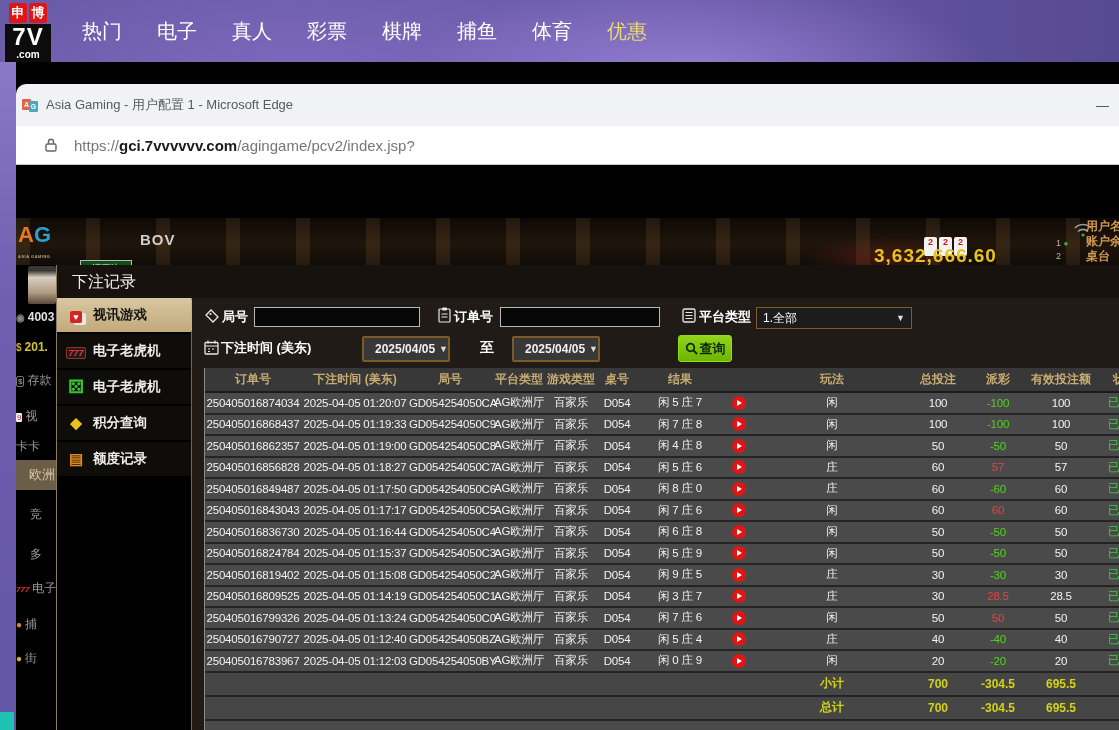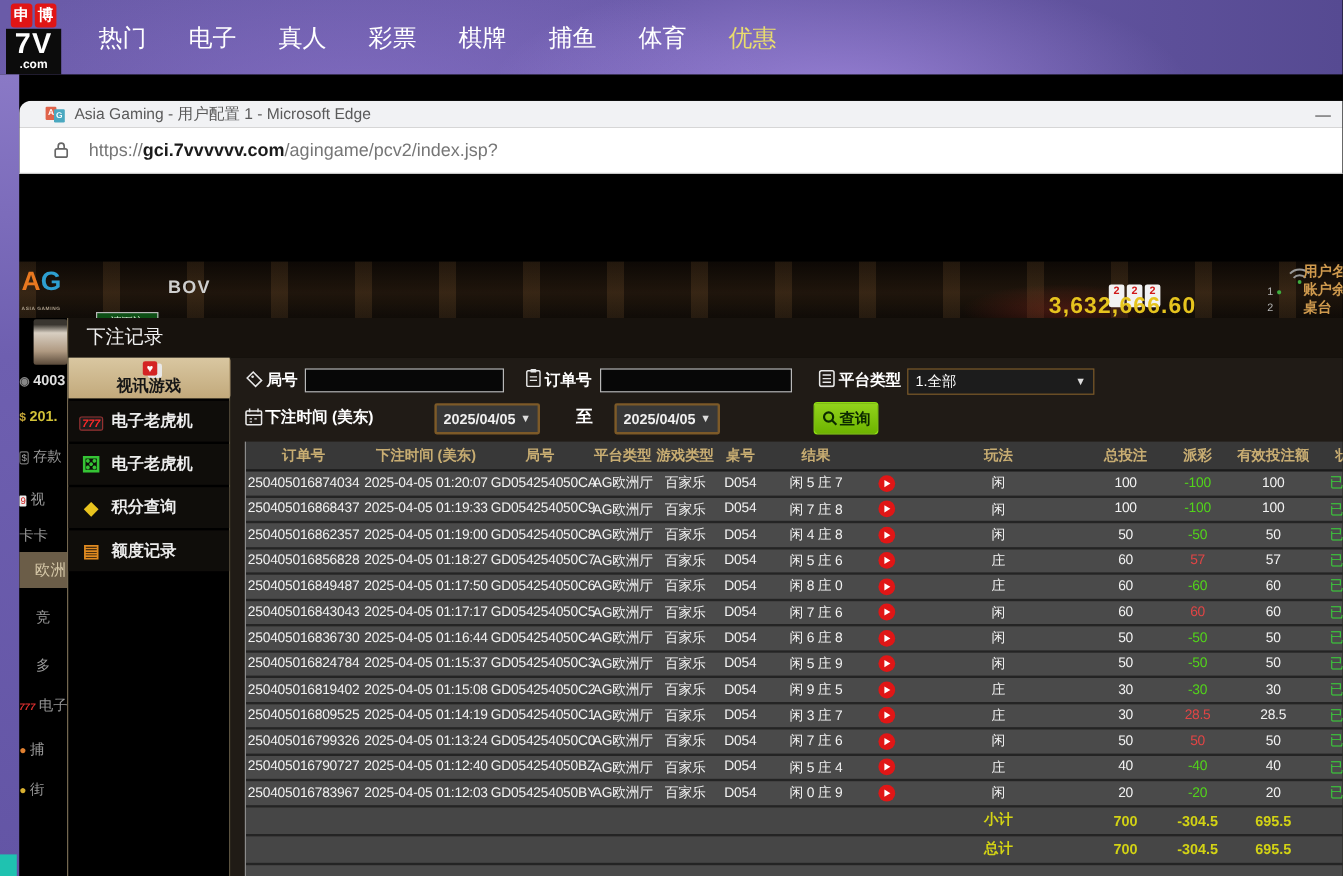--- a/index.html
+++ b/index.html
@@ -24,21 +24,21 @@
   #nav-items span.hl{color:#e8dc6e;}
 
   
   #left-strip{position:absolute;left:0;top:62px;width:16px;height:668px;z-index:6;
     background:linear-gradient(180deg,#8a79c6 0%,#6e5fb0 35%,#6355a5 100%);}
   #teal-chip{position:absolute;left:0;top:712px;width:14px;height:18px;background:#1fc2b0;z-index:7;}
 
   
   #edge-window{position:absolute;left:16px;top:84px;width:1103px;height:646px;z-index:1;
     border-radius:10px 0 0 0;overflow:hidden;background:#000;}
-  .titlebar{height:22px;background:#f1f2f4;display:flex;align-items:center;padding-left:22px;}
+  .titlebar{height:42px;background:#f1f2f4;display:flex;align-items:center;padding-left:6px;}
   .favicon{width:16px;height:13px;position:relative;display:inline-block;}
   .favicon i{font-style:normal;position:absolute;width:9px;height:11px;font-size:7px;font-weight:bold;
     color:#fff;text-align:center;line-height:11px;border-radius:1px;}
   .favicon .fa{left:0;top:0;background:#e0634a;}
   .favicon .fg{left:7px;top:2px;background:#4aa8c0;}
   .wintitle{margin-left:8px;font-size:13px;color:#5a5a5a;white-space:nowrap;}
   .minbtn{margin-left:auto;margin-right:10px;color:#444;font-size:13px;cursor:pointer;}
   .urlbar{height:38px;background:#fff;border-bottom:1px solid #c8c8c8;display:flex;align-items:center;}
   .lock{margin-left:28px;}
   .url{margin-left:16px;font-size:15px;color:#767676;white-space:nowrap;}
@@ -85,42 +85,42 @@
 
   
   #modal{position:absolute;left:56px;top:265px;width:1110px;height:465px;z-index:3;
     background:#1d1813;border-left:1px solid #8a7d62;}
   .mheader{height:33px;background:#17120d;border-bottom:1px solid #060504;
     color:#f0f0f0;font-size:16px;line-height:33px;padding-left:15px;}
   .mmenu{position:absolute;left:0;top:33px;width:134px;height:432px;background:#000;
     border-right:1px solid #70664f;}
   .mitem{position:relative;height:34px;margin-bottom:2px;background:#0f0d0a;display:flex;
     align-items:center;color:#ececec;font-size:13.5px;font-weight:bold;cursor:pointer;}
-  .mitem.selected{background:linear-gradient(180deg,#d9c7a1,#c2a97b);color:#151515;flex-direction:column;}
+  .mitem.selected{background:linear-gradient(180deg,#d9c7a1,#c2a97b);color:#151515;}
   .mitem.selected::after{content:"";position:absolute;right:-10px;top:0;
     border-left:10px solid #c9b183;border-top:17px solid transparent;border-bottom:17px solid transparent;}
   .mi{width:22px;margin:0 6px 0 8px;text-align:center;flex:none;}
   .ic-cards::before{content:"♥";background:#d42424;color:#fff;font-size:9px;padding:1px 3px;
     border-radius:2px;box-shadow:4px 2px 0 #e8e8e8;}
   .ic-slot::before{content:"777";color:#ff2a2a;font-weight:bold;font-style:italic;font-size:9px;
     background:#1d1d1d;border:1px solid #953030;border-radius:2px;padding:0 1px;}
   .ic-dice::before{content:"⚄";color:#35c435;font-size:18px;}
   .ic-gem::before{content:"◆";color:#e8c31e;font-size:15px;}
   .ic-doc::before{content:"▤";color:#e08a20;font-size:15px;}
 
   .mcontent{position:absolute;left:135px;top:33px;right:0;bottom:0;background:#201b16;}
   .flabel{position:absolute;color:#fff;font-size:13px;font-weight:bold;white-space:nowrap;}
   .ficon{position:absolute;}
   .finput{position:absolute;height:20px;background:#070707;border:1px solid #b8b8b8;
     color:#eee;font-size:12px;padding:0 4px;box-sizing:border-box;}
   .fselect{position:absolute;height:22px;background:#1c1c1c;border:1px solid #7d5a28;
     color:#fff;font-size:12px;display:flex;align-items:center;box-sizing:border-box;cursor:pointer;}
   .fselect .val{flex:1;padding-left:6px;} .fselect .arr{padding-right:6px;color:#ddd;font-size:9px;}
   .dsel{position:absolute;height:26px;background:#383838;border:2px solid #7d5a28;border-radius:2px;
-    color:#f0f0f0;font-size:12px;font-weight:bold;display:flex;align-items:center;justify-content:center;
+    color:#f0f0f0;font-size:12px;font-weight:bold;display:flex;align-items:center;justify-content:flex-end;
     gap:4px;box-sizing:border-box;cursor:pointer;}
   .dsel .arr{font-size:9px;color:#ddd;}
   #search-btn{position:absolute;height:27px;background:linear-gradient(180deg,#93d41c,#6db400);
     border:1px solid #8fdf12;border-radius:3px;color:#0c2a00;font-size:13px;font-weight:bold;
     display:flex;align-items:center;justify-content:center;gap:2px;box-sizing:border-box;cursor:pointer;}
 
   
   #btable{position:absolute;left:12px;top:70px;width:950px;border-left:1px solid #8b8b8b;}
   .grid13{display:grid;grid-template-columns:96px 108px 82px 56px 48px 44px 82px 36px 150px 62px 58px 68px 60px;
     align-items:center;text-align:center;}

